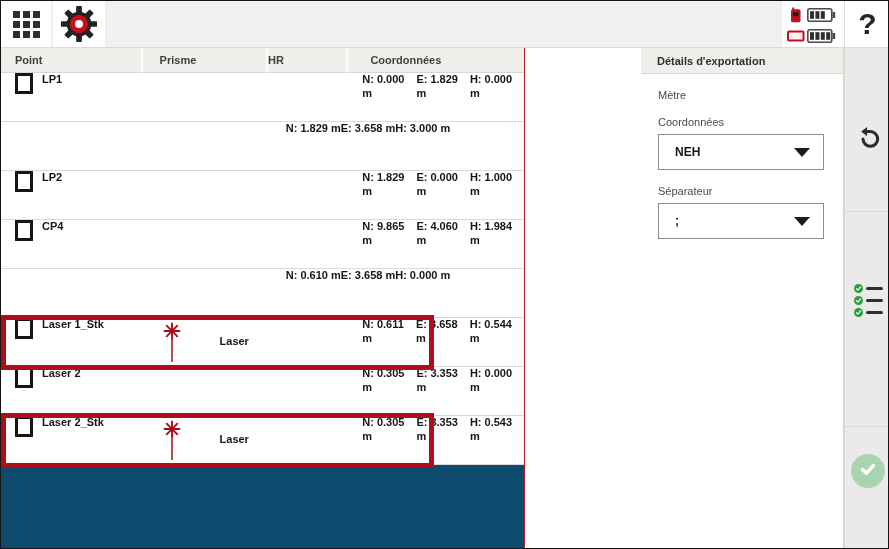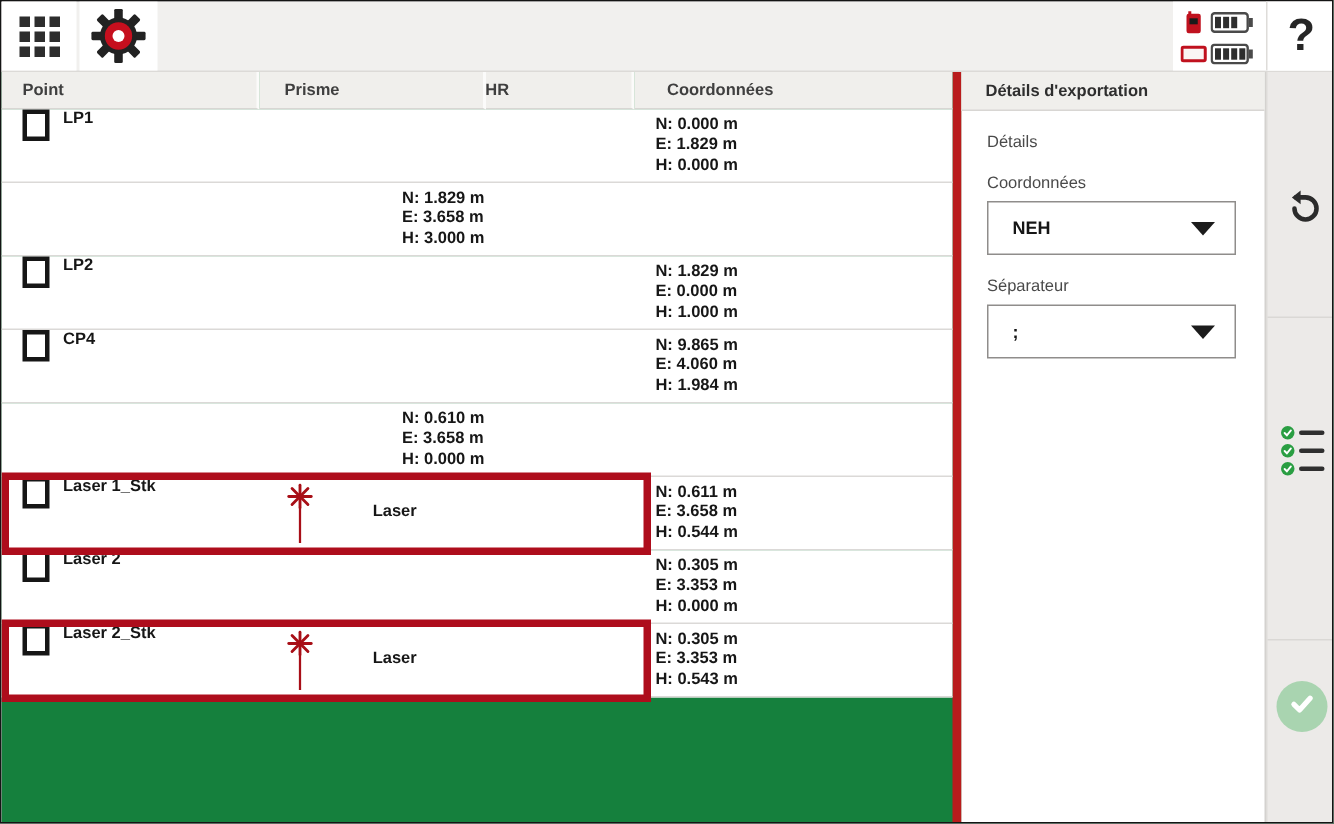--- a/index.html
+++ b/index.html
@@ -17,37 +17,37 @@
   .grid-icon { position:absolute; left:12px; top:10px; width:27px; height:27px; display:grid; grid-template-columns:repeat(3,7px); grid-template-rows:repeat(3,7px); gap:3px; }
   .grid-icon span { background:#2d2d2d; }
   .gear-wrap { position:absolute; left:7px; top:4px; }
   .top-white { position:absolute; left:781px; top:0; width:108px; height:46px; background:#fff; }
   .help-tile { position:absolute; left:843px; top:0; width:46px; height:46px; background:#fff; border-left:1px solid #dedcd9; display:flex; align-items:center; justify-content:center; font-size:30px; font-weight:bold; color:#262626; box-sizing:border-box; cursor:pointer; }
   .batteries { position:absolute; left:786px; top:5px; }
   .bat-row { display:flex; align-items:center; height:17px; margin-bottom:4px; }
   .bat-row .dev { width:18px; display:flex; justify-content:center; }
   .bat-row svg.batt { margin-left:2px; }
   
-  .table-area { position:absolute; left:0; top:47px; width:640px; height:502px; background:#15803d; border-right:6px solid #b91c1c; box-sizing:border-box; }
+  .table-area { position:absolute; left:0; top:47px; width:524px; height:502px; background:#0c4a6e; border-right:1px solid #b91c1c; box-sizing:border-box; }
   .thead { display:flex; height:25px; }
   .th { background:#f0efec; display:flex; align-items:center; font-size:11px; font-weight:bold; color:#3f3f3f; box-sizing:border-box; border-right:2px solid #fbfbfa; border-bottom:1px solid #d8d6d3; }
   .th-point { width:173px; padding-left:14px; }
   .th-prisme { width:152px; padding-left:17px; }
   .th-hr { width:100px; padding-left:0; }
   .th-coord { width:214px; padding-left:22px; border-right:none; }
   .row { position:relative; display:flex; height:49px; border-bottom:1px solid #dbd9d7; box-sizing:border-box; background:#fff; }
   .cell { display:flex; align-items:flex-start; box-sizing:border-box; }
   .cell-point { width:173px; padding-left:14px; }
   .checkbox { width:12px; height:15px; border:3px solid #161616; background:#fff; cursor:pointer; flex-shrink:0; }
   .point-name { margin-left:9px; font-size:11px; font-weight:bold; color:#161616; white-space:nowrap; }
   .cell-prisme { width:152px; position:relative; }
   .laser-icon { position:absolute; left:19px; top:3px; }
   .prisme-name { position:absolute; left:76px; top:17px; font-size:11px; font-weight:bold; color:#161616; }
   .cell-hr { width:100px; }
-  .cell-coord { width:215px; padding-left:15px; flex-direction:column; justify-content:center; align-items:flex-start; font-size:11px; font-weight:bold; color:#161616; line-height:13.5px; }
+  .cell-coord { width:215px; padding-left:15px; justify-content:center; align-items:flex-start; font-size:11px; font-weight:bold; color:#161616; line-height:13.5px; }
   .highlight-box { position:absolute; left:0; top:-3px; width:433px; height:55px; border:5px solid #ae0d1c; box-sizing:border-box; z-index:3; pointer-events:none; }
   
   .export-panel { position:absolute; left:640px; top:47px; width:203px; height:502px; background:#fff; border-right:1px solid #d4d2cf; box-sizing:border-box; }
   .panel-header { height:25px; background:#f0efec; border-bottom:1px solid #d8d6d3; display:flex; align-items:center; padding-left:16px; font-size:11px; font-weight:bold; color:#2e2e2e; }
   .field-label { margin:15px 0 6px 17px; font-size:11px; color:#4a4a4a; }
   .dropdown { margin-left:17px; width:166px; height:36px; border:1px solid #8f8d8b; background:#fff; display:flex; align-items:center; justify-content:space-between; padding:0 13px 0 16px; box-sizing:border-box; cursor:pointer; }
   .dd-value { font-size:12px; font-weight:bold; color:#161616; }
   .dd-arrow { width:0; height:0; border-left:8px solid transparent; border-right:8px solid transparent; border-top:9px solid #1c1c1c; }
   
   .toolbar { position:absolute; left:843px; top:47px; width:46px; height:502px; background:#eceae8; border-left:1px solid #dedcd9; box-sizing:border-box; }
@@ -275,21 +275,21 @@
         <div>N: 0.305 m</div>
         <div>E: 3.353 m</div>
         <div>H: 0.543 m</div>
       </div>
     </div>
   </div>
 
   <div class="export-panel">
     <div class="panel-header">Détails d'exportation</div>
 
-    <div class="field-label">Détails</div>
+    <div class="field-label">Mètre</div>
 
     <div class="field-label">Coordonnées</div>
     <div class="dropdown">
       <span class="dd-value">NEH</span>
       <span class="dd-arrow"></span>
     </div>
 
     <div class="field-label">Séparateur</div>
     <div class="dropdown">
       <span class="dd-value">;</span>

